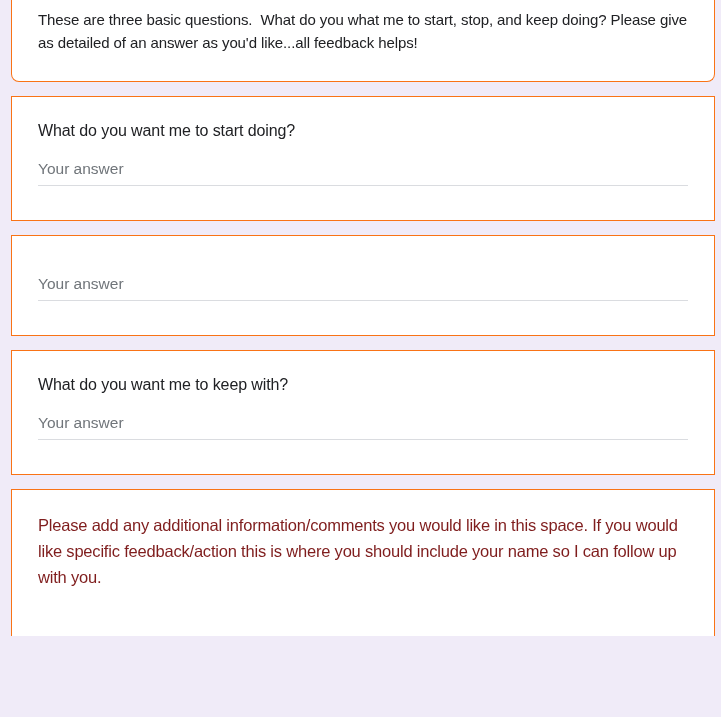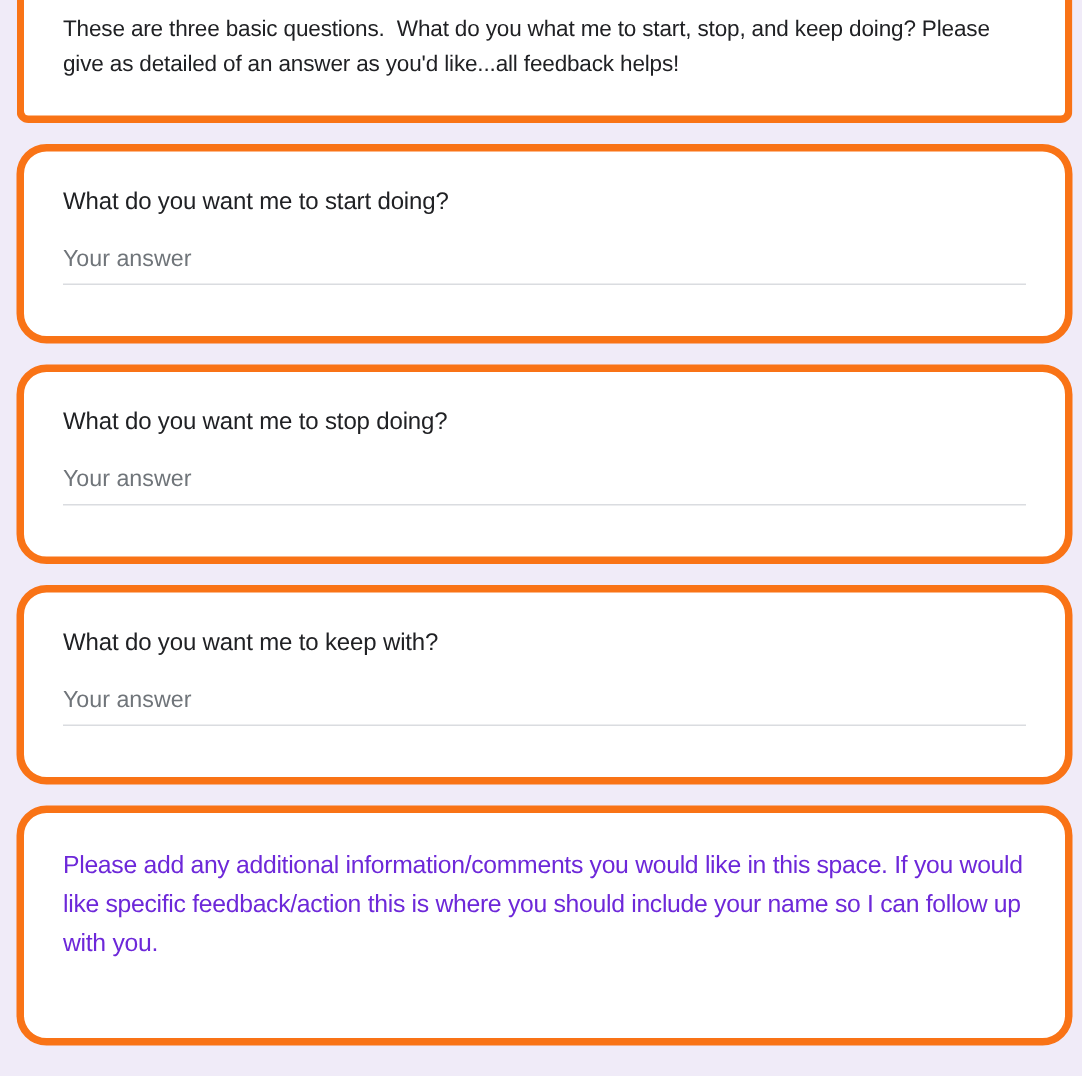--- a/index.html
+++ b/index.html
@@ -4,33 +4,33 @@
 <style>
   * { margin: 0; padding: 0; box-sizing: border-box; }
   html, body { width: 721px; height: 717px; }
   body {
     font-family: "Liberation Sans", "DejaVu Sans", sans-serif;
     background: #f0ebf8;
     overflow: hidden;
   }
   .page {
     width: 721px;
-    height: 717px;
+    height: 636px;
     background: #f0ebf8;
     overflow: hidden;
   }
   .stack {
     margin-left: 11px;
     width: 704px;
   }
   .card {
     width: 704px;
     background: #ffffff;
-    border: 5px solid #f97316;
-    border-radius: 20px;
+    border: 1px solid #f97316;
+    border-radius: 0;
     margin-bottom: 14px;
   }
   .card-intro {
     border-top: none;
     border-radius: 0 0 8px 8px;
     height: 82px;
     padding: 8px 26px 0 26px;
     overflow: hidden;
   }
   .intro-text {
@@ -67,21 +67,21 @@
     color: #70757a;
     opacity: 1;
   }
   .card-footer {
     padding: 22px 26px 40px 26px;
     min-height: 160px;
   }
   .footer-text {
     font-size: 16.5px;
     line-height: 26px;
-    color: #6d28d9;
+    color: #7f1d1d;
     letter-spacing: -0.2px;
     max-width: 652px;
     white-space: pre-wrap;
   }
 </style>
 </head>
 <body>
 
 <div class="page">
   <div class="stack">
@@ -89,21 +89,20 @@
     <div class="card card-intro">
       <div class="intro-text">These are three basic questions.  What do you what me to start, stop, and keep doing? Please give as detailed of an answer as you'd like...all feedback helps!</div>
     </div>
 
     <div class="card card-question">
       <div class="q-title">What do you want me to start doing?</div>
       <input type="text" class="answer-input" placeholder="Your answer" style="">
     </div>
 
     <div class="card card-question">
-      <div class="q-title">What do you want me to stop doing?</div>
       <input type="text" class="answer-input" placeholder="Your answer" style="">
     </div>
 
     <div class="card card-question">
       <div class="q-title">What do you want me to keep with?</div>
       <input type="text" class="answer-input" placeholder="Your answer" style="">
     </div>
 
     <div class="card card-footer">
       <div class="footer-text">Please add any additional information/comments you would like in this space. If you would like specific feedback/action this is where you should include your name so I can follow up with you.</div>

